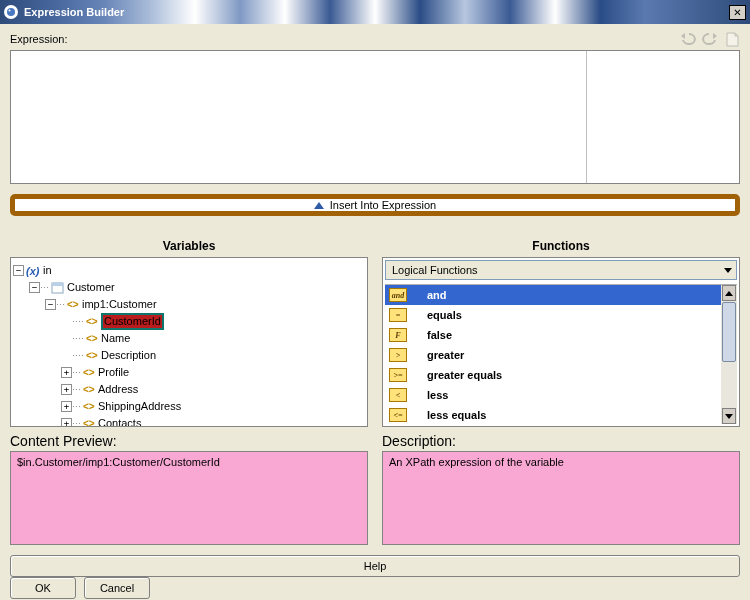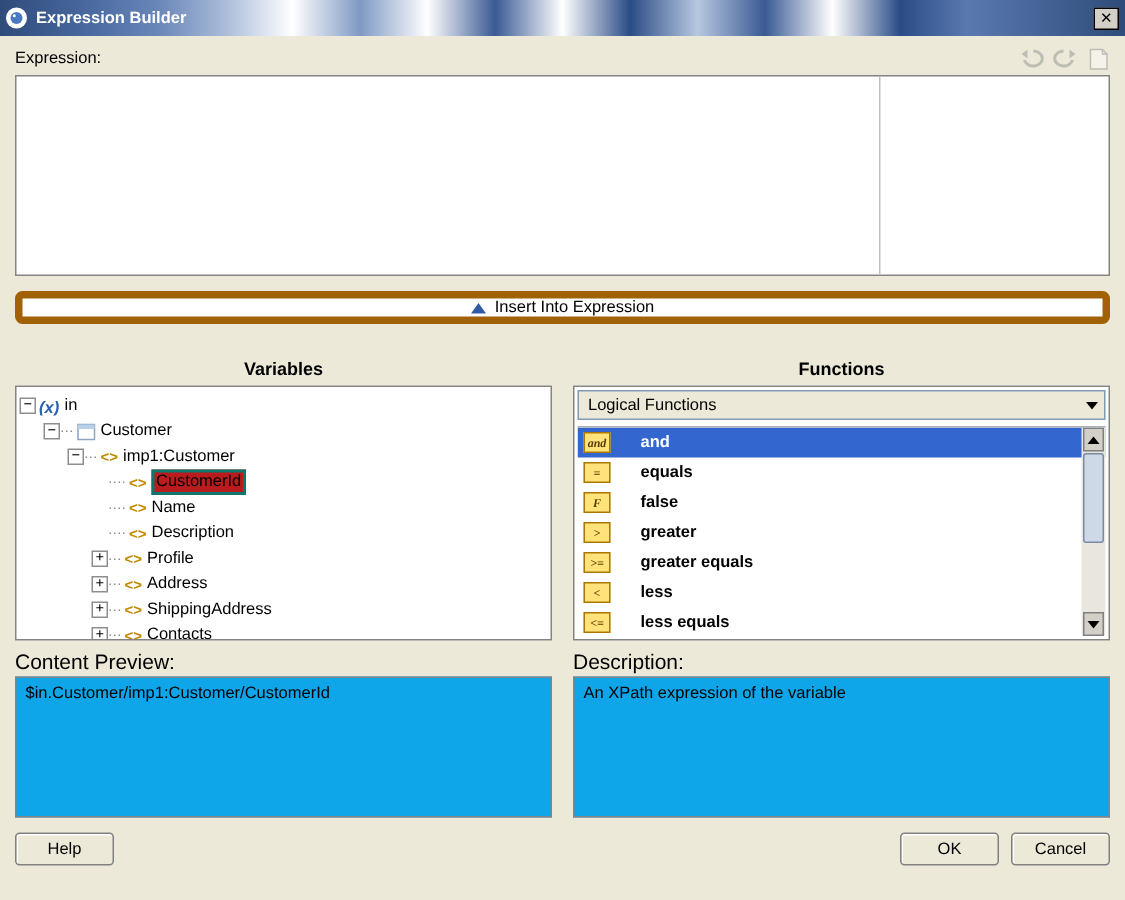--- a/index.html
+++ b/index.html
@@ -148,24 +148,24 @@
   .func-scroll .thumb {position:absolute;top:17px;width:14px;height:60px;background:#cfd8e6;border:1px solid #7a8aa3;border-radius:2px;}
   .func-scroll .atop,.func-scroll .abot{width:0;height:0;border-left:4px solid transparent;border-right:4px solid transparent;}
   .func-scroll .atop{border-bottom:5px solid #000;}
   .func-scroll .abot{border-top:5px solid #000;}
   
   .lower {
     display:flex; gap:14px; margin-top:6px;
   }
   .lower .sub { flex:1; }
   .sub-label { font-size:14px; margin-bottom:2px; display:block;}
-  .sub-box { border:1px solid #848484; background:#0ea5e9; height:94px; padding:4px 6px; font-size:11px; }
+  .sub-box { border:1px solid #848484; background:#f9a8d4; height:94px; padding:4px 6px; font-size:11px; }
   
   .footer {
-    display:flex; justify-content:space-between; margin-top:10px;
+    display:flex; justify-content:center; margin-top:10px;flex-direction:column;
   }
   .btn {
     min-width:66px; height:22px;
     background:#ece9d8;
     border:1px solid #808080;
     border-radius:3px;
     display:inline-flex;align-items:center;justify-content:center;
     font-size:11px;
     padding:0 10px;
     cursor: default;

